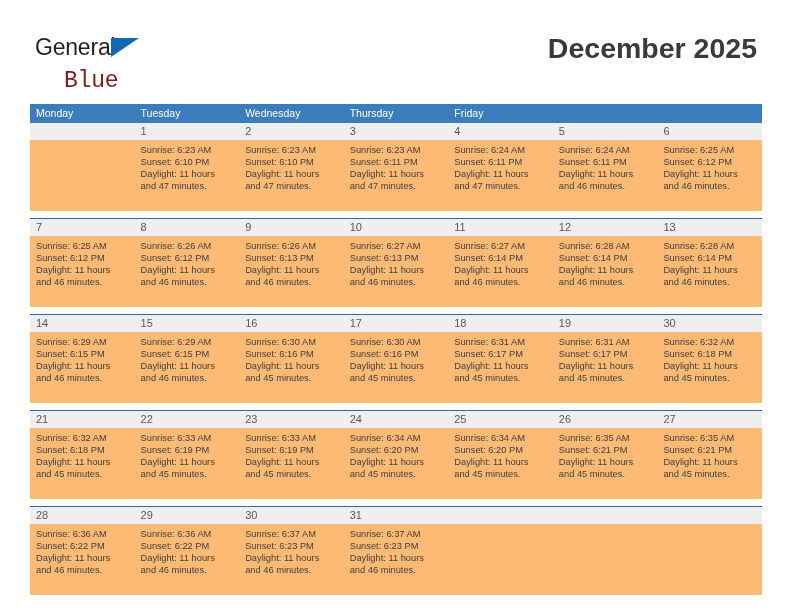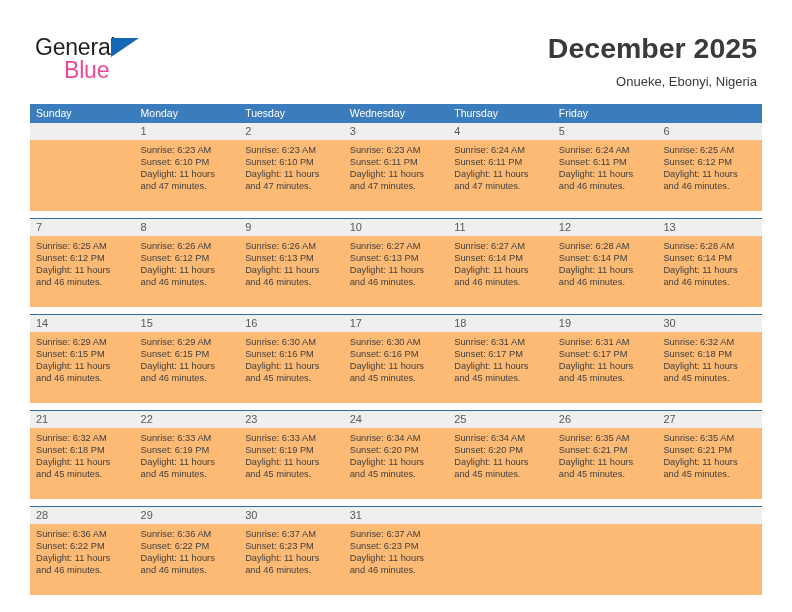--- a/index.html
+++ b/index.html
@@ -51,26 +51,27 @@
     left: 76px;
     top: 4px;
     width: 0;
     height: 0;
     border-left: 28px solid #1268b3;
     border-bottom: 19px solid transparent;
   }
   .brand-line2 {
     position: absolute;
     left: 29px;
-    top: 23px;
+    top: 34px;
     font-size: 23px;
-    color: #ec4899;
+    color: #7f1d1d;
     letter-spacing: -0.2px;
     line-height: 26px;
     white-space: nowrap;
+    font-family: Liberation Mono, monospace;
   }
   .title-wrap {
     position: absolute;
     right: 35px;
     top: 30px;
     text-align: right;
   }
   .cal-title {
     font-size: 28.5px;
     color: #3a3a3a;
@@ -163,28 +164,26 @@
   <div class="header">
 
     <div class="brand">
       <span class="brand-line1">General</span>
       <span class="brand-tri"></span>
       <span class="brand-line2">Blue</span>
     </div>
 
     <div class="title-wrap">
       <h1 class="cal-title">December 2025</h1>
-      <div class="cal-subtitle">Onueke, Ebonyi, Nigeria</div>
     </div>
 
   </div>
 
   <div class="calendar">
     <div class="weekday-row" id="weekday-row">
-        <div class="weekday-cell">Sunday</div>
         <div class="weekday-cell">Monday</div>
         <div class="weekday-cell">Tuesday</div>
         <div class="weekday-cell">Wednesday</div>
         <div class="weekday-cell">Thursday</div>
         <div class="weekday-cell">Friday</div>
       </div>
     <div id="weeks-container">
         <div class="week-row first">
           <div class="daynum-strip">
             <div class="daynum-cell"></div>

